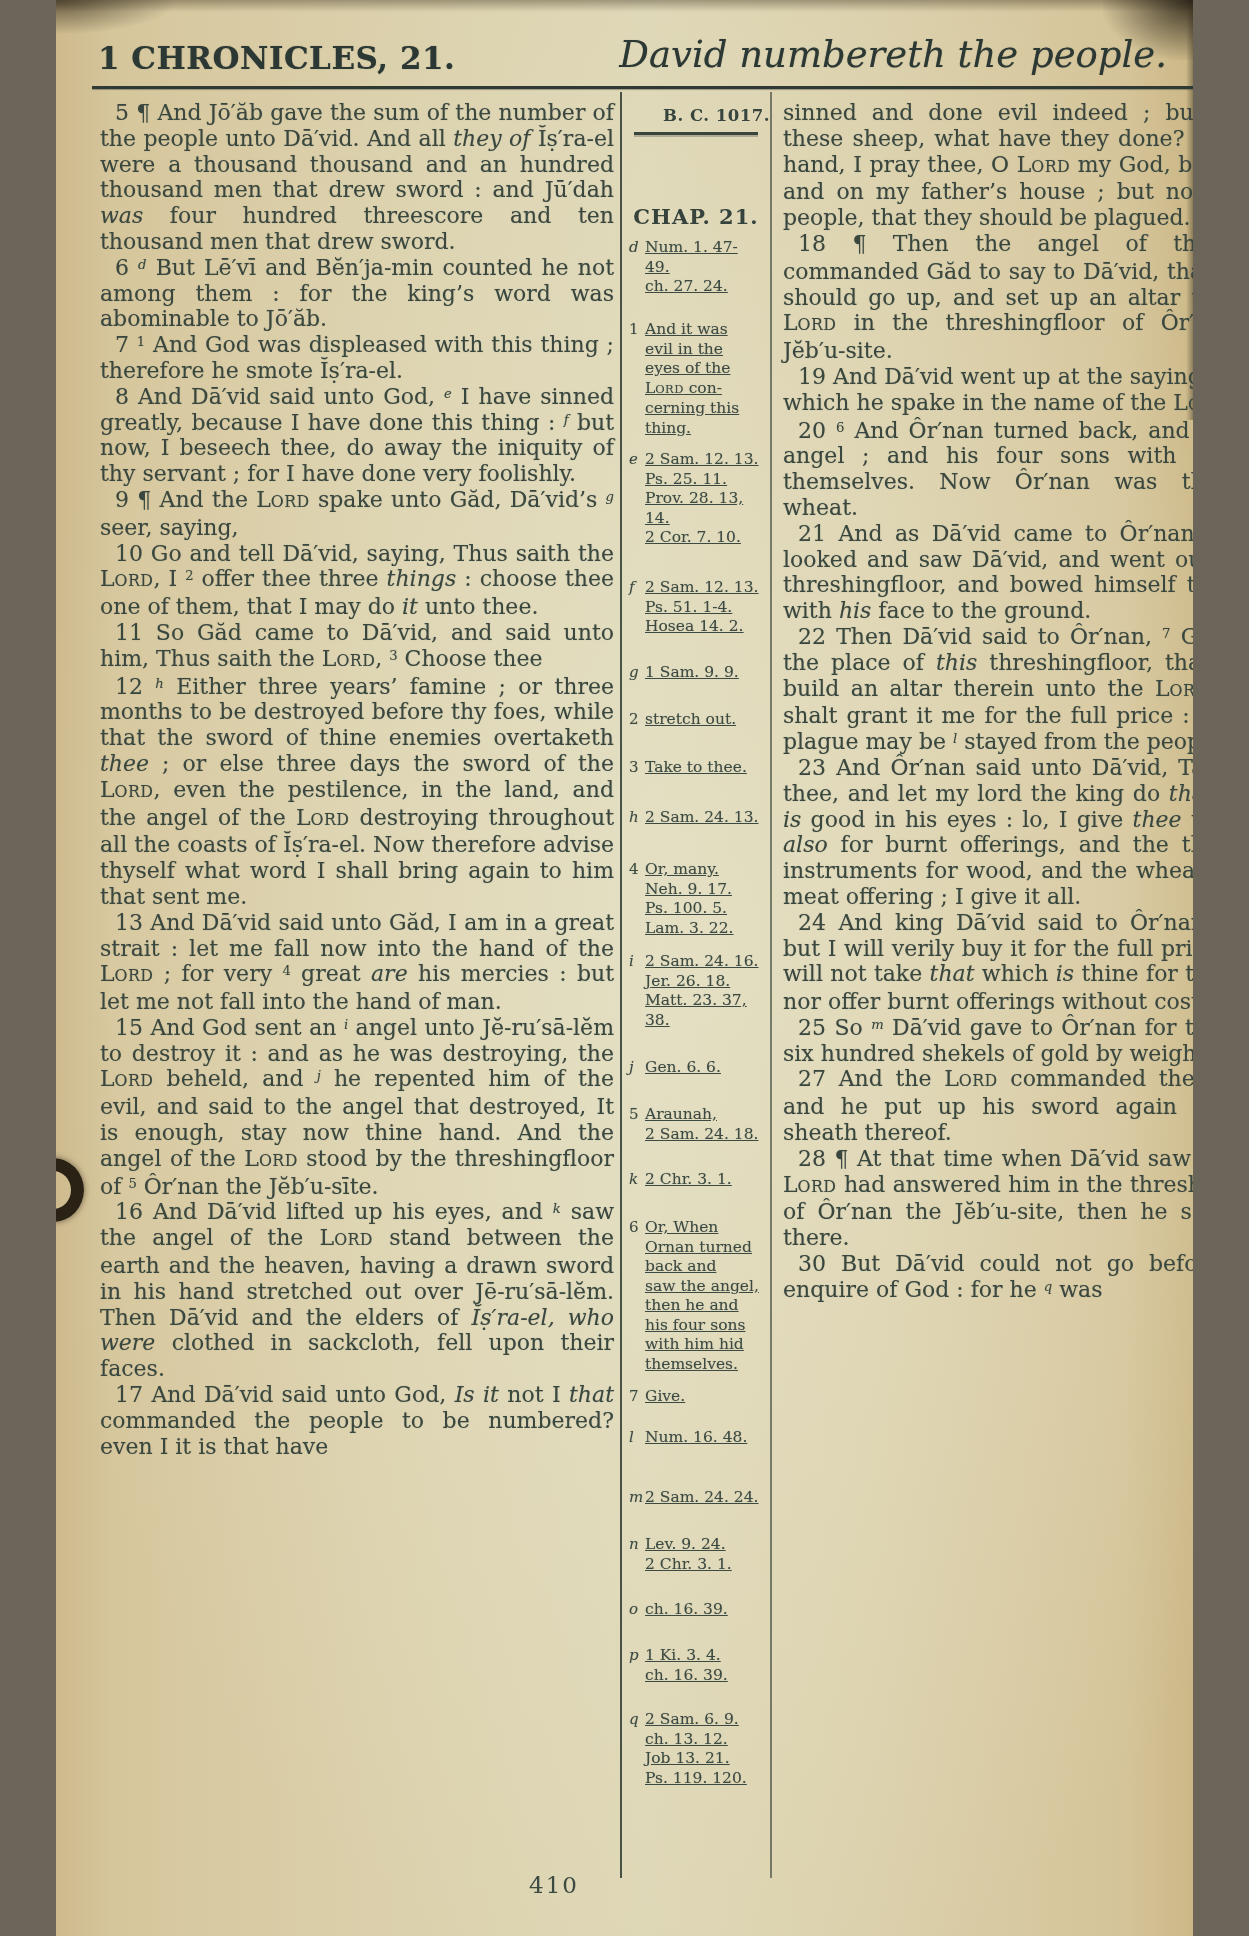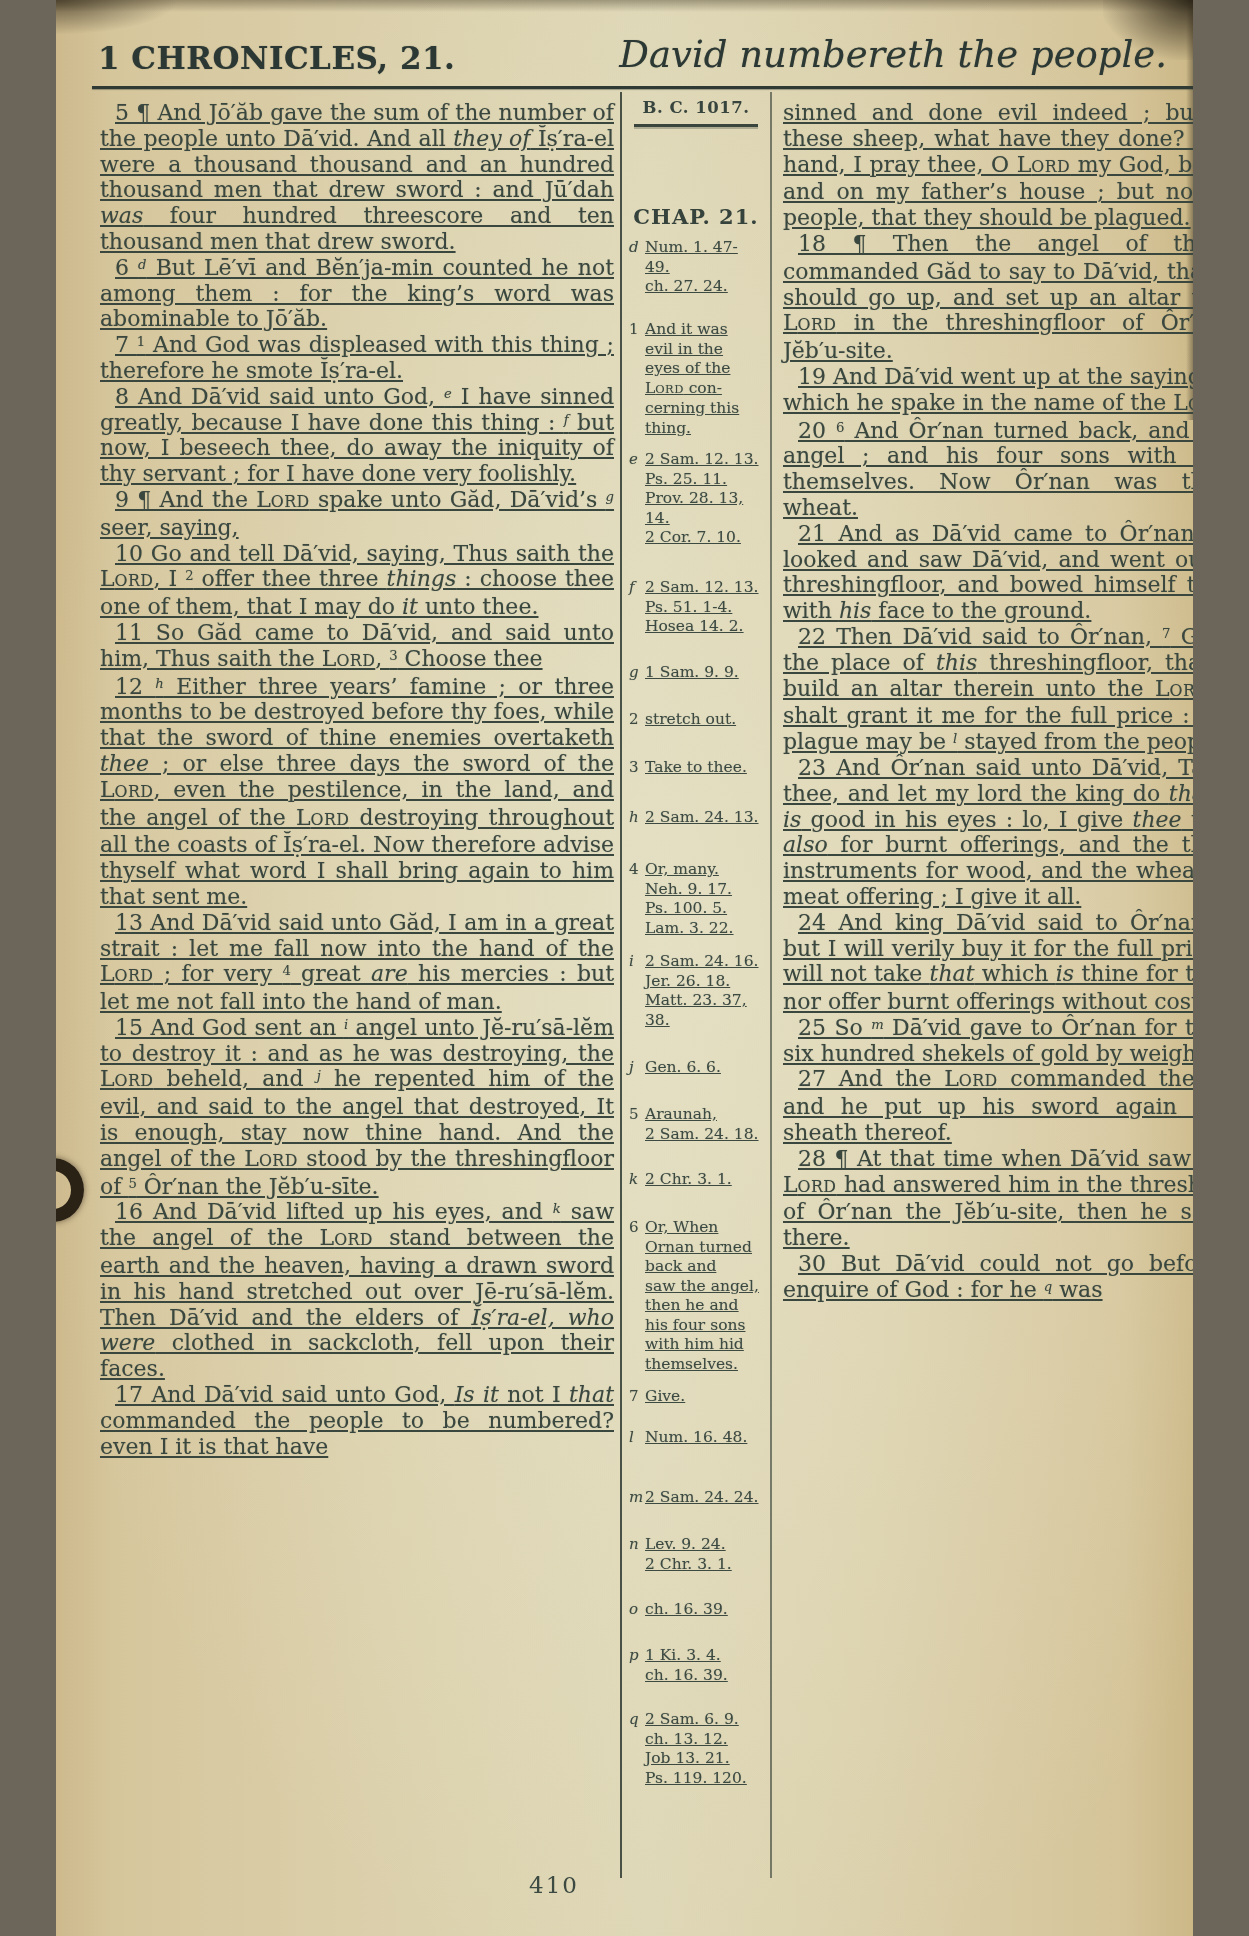--- a/index.html
+++ b/index.html
@@ -30,32 +30,32 @@
     box-shadow:0 0 6px rgba(43,34,22,.6);}
   
   .book-header{position:absolute;left:42px;top:40px;font-size:31px;font-weight:bold;
     letter-spacing:.5px;color:#2c3833;text-shadow:0 0 1px rgba(44,56,51,.5);}
   .running-title{position:absolute;right:26px;top:33px;font-size:37px;font-style:italic;
     color:#2c3833;text-shadow:0 0 1px rgba(44,56,51,.45);}
   .header-rule{position:absolute;left:36px;top:86px;width:1205px;height:3px;background:#2f3a34;
     box-shadow:0 1px 1px rgba(47,58,52,.4);}
   
   .text-col{position:absolute;top:100px;font-size:22px;line-height:25.8px;text-align:justify;
-    text-shadow:0 0 1px rgba(58,71,63,.35);text-decoration:underline;}
+    text-shadow:0 0 1px rgba(58,71,63,.35);}
   .col-left{left:44px;width:514px;}
   .col-right{left:727px;width:506px;}
   .verse{margin:0;text-indent:15px;}
   .verse.cont{text-indent:0;}
   .verse sup{font-size:.60em;line-height:0;vertical-align:.48em;letter-spacing:0;}
   .sc{font-size:.72em;letter-spacing:.4px;}
   
   .center-col{position:absolute;left:564px;top:92px;width:152px;height:1786px;
     border-left:2px solid rgba(47,58,50,.85);
     border-right:2px solid rgba(47,58,50,.60);}
-  .bc-label{margin-top:6px;text-align:center;font-size:16.5px;font-weight:bold;
+  .bc-label{margin-top:14px;text-align:right;font-size:16.5px;font-weight:bold;
     letter-spacing:.5px;color:#38453e;}
   .bc-rule{width:124px;height:3px;background:#3a453e;margin:7px auto 0;
     box-shadow:0 2px 0 rgba(58,69,62,.3);}
   .chapter-heading{position:absolute;top:112px;left:0;right:0;text-align:center;
     font-weight:bold;font-size:21px;letter-spacing:1px;color:#36433c;}
   .ref-entry{position:absolute;left:7px;width:140px;display:flex;color:#3c4a42;
     text-shadow:0 0 1px rgba(60,74,66,.3);}
   .ref-label{width:16px;flex:none;font-size:15px;line-height:19.5px;}
   .ref-label.it{font-style:italic;}
   .ref-text{white-space:pre-line;font-size:15.5px;line-height:19.5px;flex:1;text-decoration:underline;}

